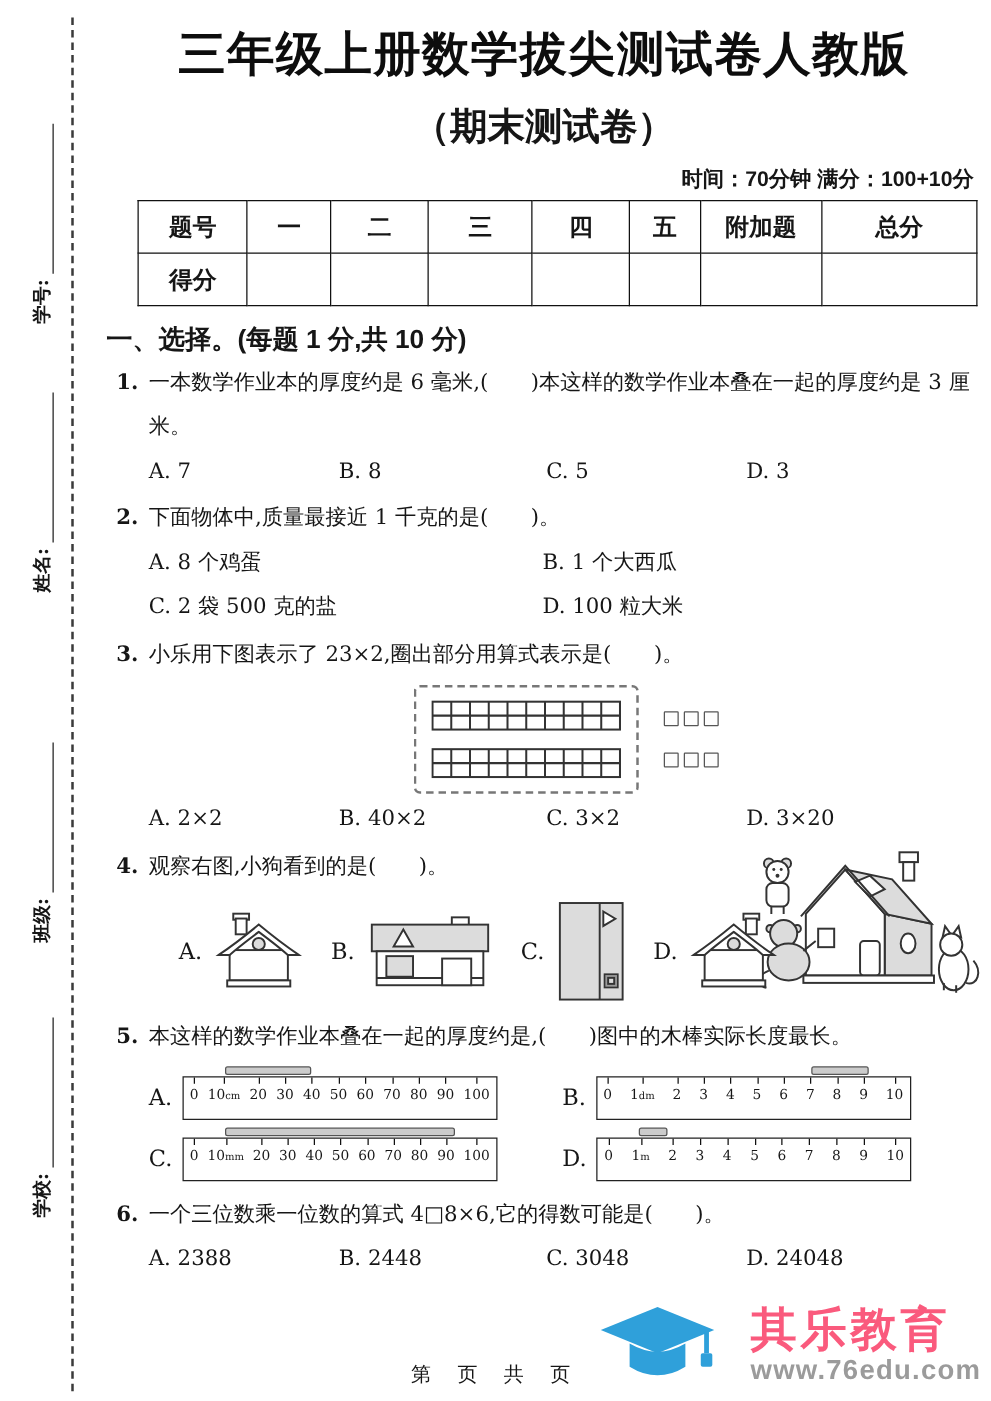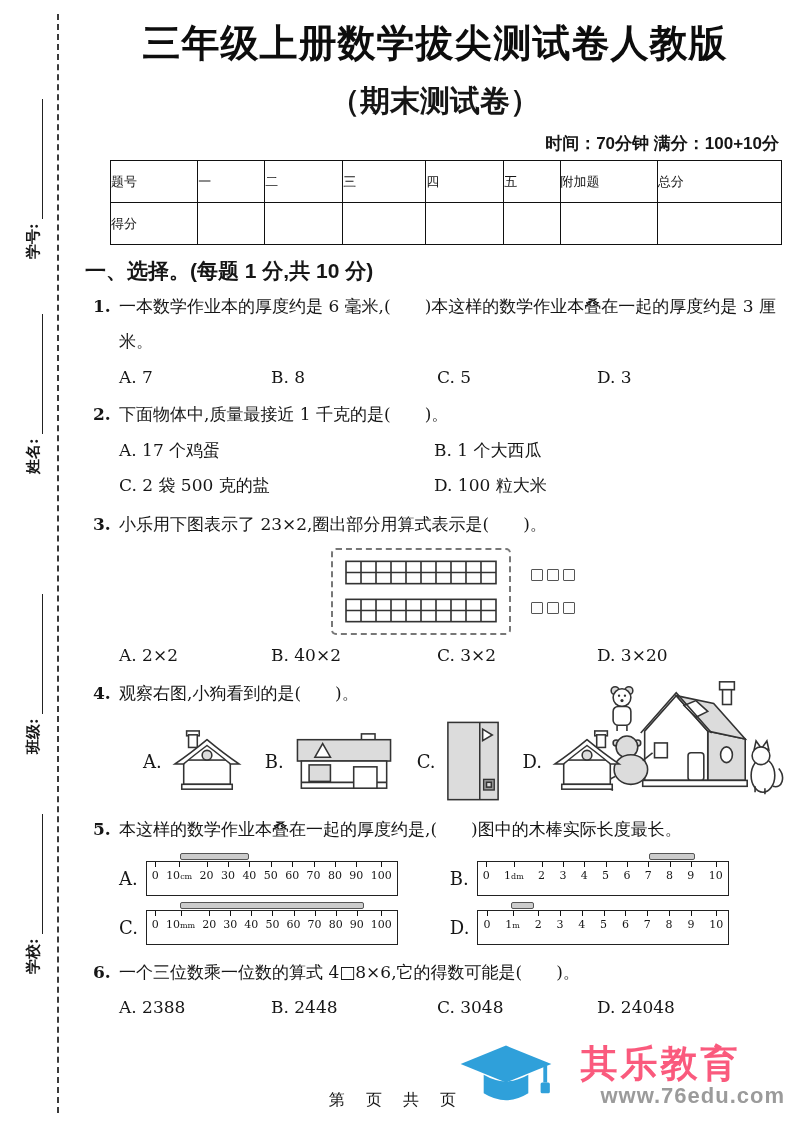--- a/index.html
+++ b/index.html
@@ -30,22 +30,22 @@
     letter-spacing:1px; color:#0d0d0d;
   }
   .subtitle{ text-align:center; font-size:30px; font-weight:900; margin:12px 0 8px; }
   .exam-info{
     text-align:right; font-size:17px; font-weight:700; padding-right:6px; margin:10px 0 5px;
   }
   table.score-table{
     border-collapse:collapse; width:calc(100% - 28px); margin-left:25px; table-layout:fixed;
   }
   table.score-table th, table.score-table td{
-    border:1.8px solid #111; height:42px; text-align:left;
-    font-size:13px; font-weight:400; font-family:"Liberation Sans", sans-serif;
+    border:1.8px solid #111; height:42px; text-align:center;
+    font-size:19px; font-weight:700; font-family:"Liberation Sans", sans-serif;
   }
   .section-heading{ font-size:21px; font-weight:800; margin:12px 0 4px; }
   .question{ position:relative; padding-left:34px; margin-top:4px; }
   .qnum{
     position:absolute; left:8px; top:0; font-weight:800; font-size:17px;
     line-height:2.05; font-family:"DejaVu Serif", serif;
   }
   .qtext{
     font-size:17px; line-height:2.05; font-family:"DejaVu Serif", serif;
   }
@@ -180,21 +180,21 @@
           <span class="opt">B. 8</span>
           <span class="opt">C. 5</span>
           <span class="opt">D. 3</span>
         </div>
     </div>
 
     <div class="question">
       <span class="qnum">2.</span>
       <div class="qtext">下面物体中,质量最接近 1 千克的是(　　)。</div>
       <div class="opt-grid2">
-          <span class="opt">A. 17 个鸡蛋</span>
+          <span class="opt">A. 8 个鸡蛋</span>
           <span class="opt">B. 1 个大西瓜</span>
           <span class="opt">C. 2 袋 500 克的盐</span>
           <span class="opt">D. 100 粒大米</span>
         </div>
     </div>
 
     <div class="question">
       <span class="qnum">3.</span>
       <div class="qtext">小乐用下图表示了 23×2,圈出部分用算式表示是(　　)。</div>
 
@@ -430,17 +430,17 @@
 
   <div class="logo">
     <svg width="100" height="86" viewBox="0 0 130 95">
       <path d="M65 8 L124 32 L65 56 L6 32 Z" fill="#2fa0da"></path>
       <path d="M36 46 L36 70 Q65 88 94 70 L94 46 Q65 63 36 46 Z" fill="#2fa0da"></path>
       <path d="M116 34 L116 56" stroke="#2fa0da" stroke-width="5" fill="none"></path>
       <rect x="110" y="56" width="12" height="14" rx="2" fill="#2fa0da"></rect>
     </svg>
     <div class="logo-text">
       <span class="logo-brand" style="color: rgb(250, 90, 125);">其乐教育</span>
-      <span class="logo-url" style="color: rgb(155, 155, 155); margin-left: 20px;">www.76edu.com</span>
+      <span class="logo-url" style="color: rgb(155, 155, 155);">www.76edu.com</span>
     </div>
   </div>
 
 </div>
 
 </body></html>

